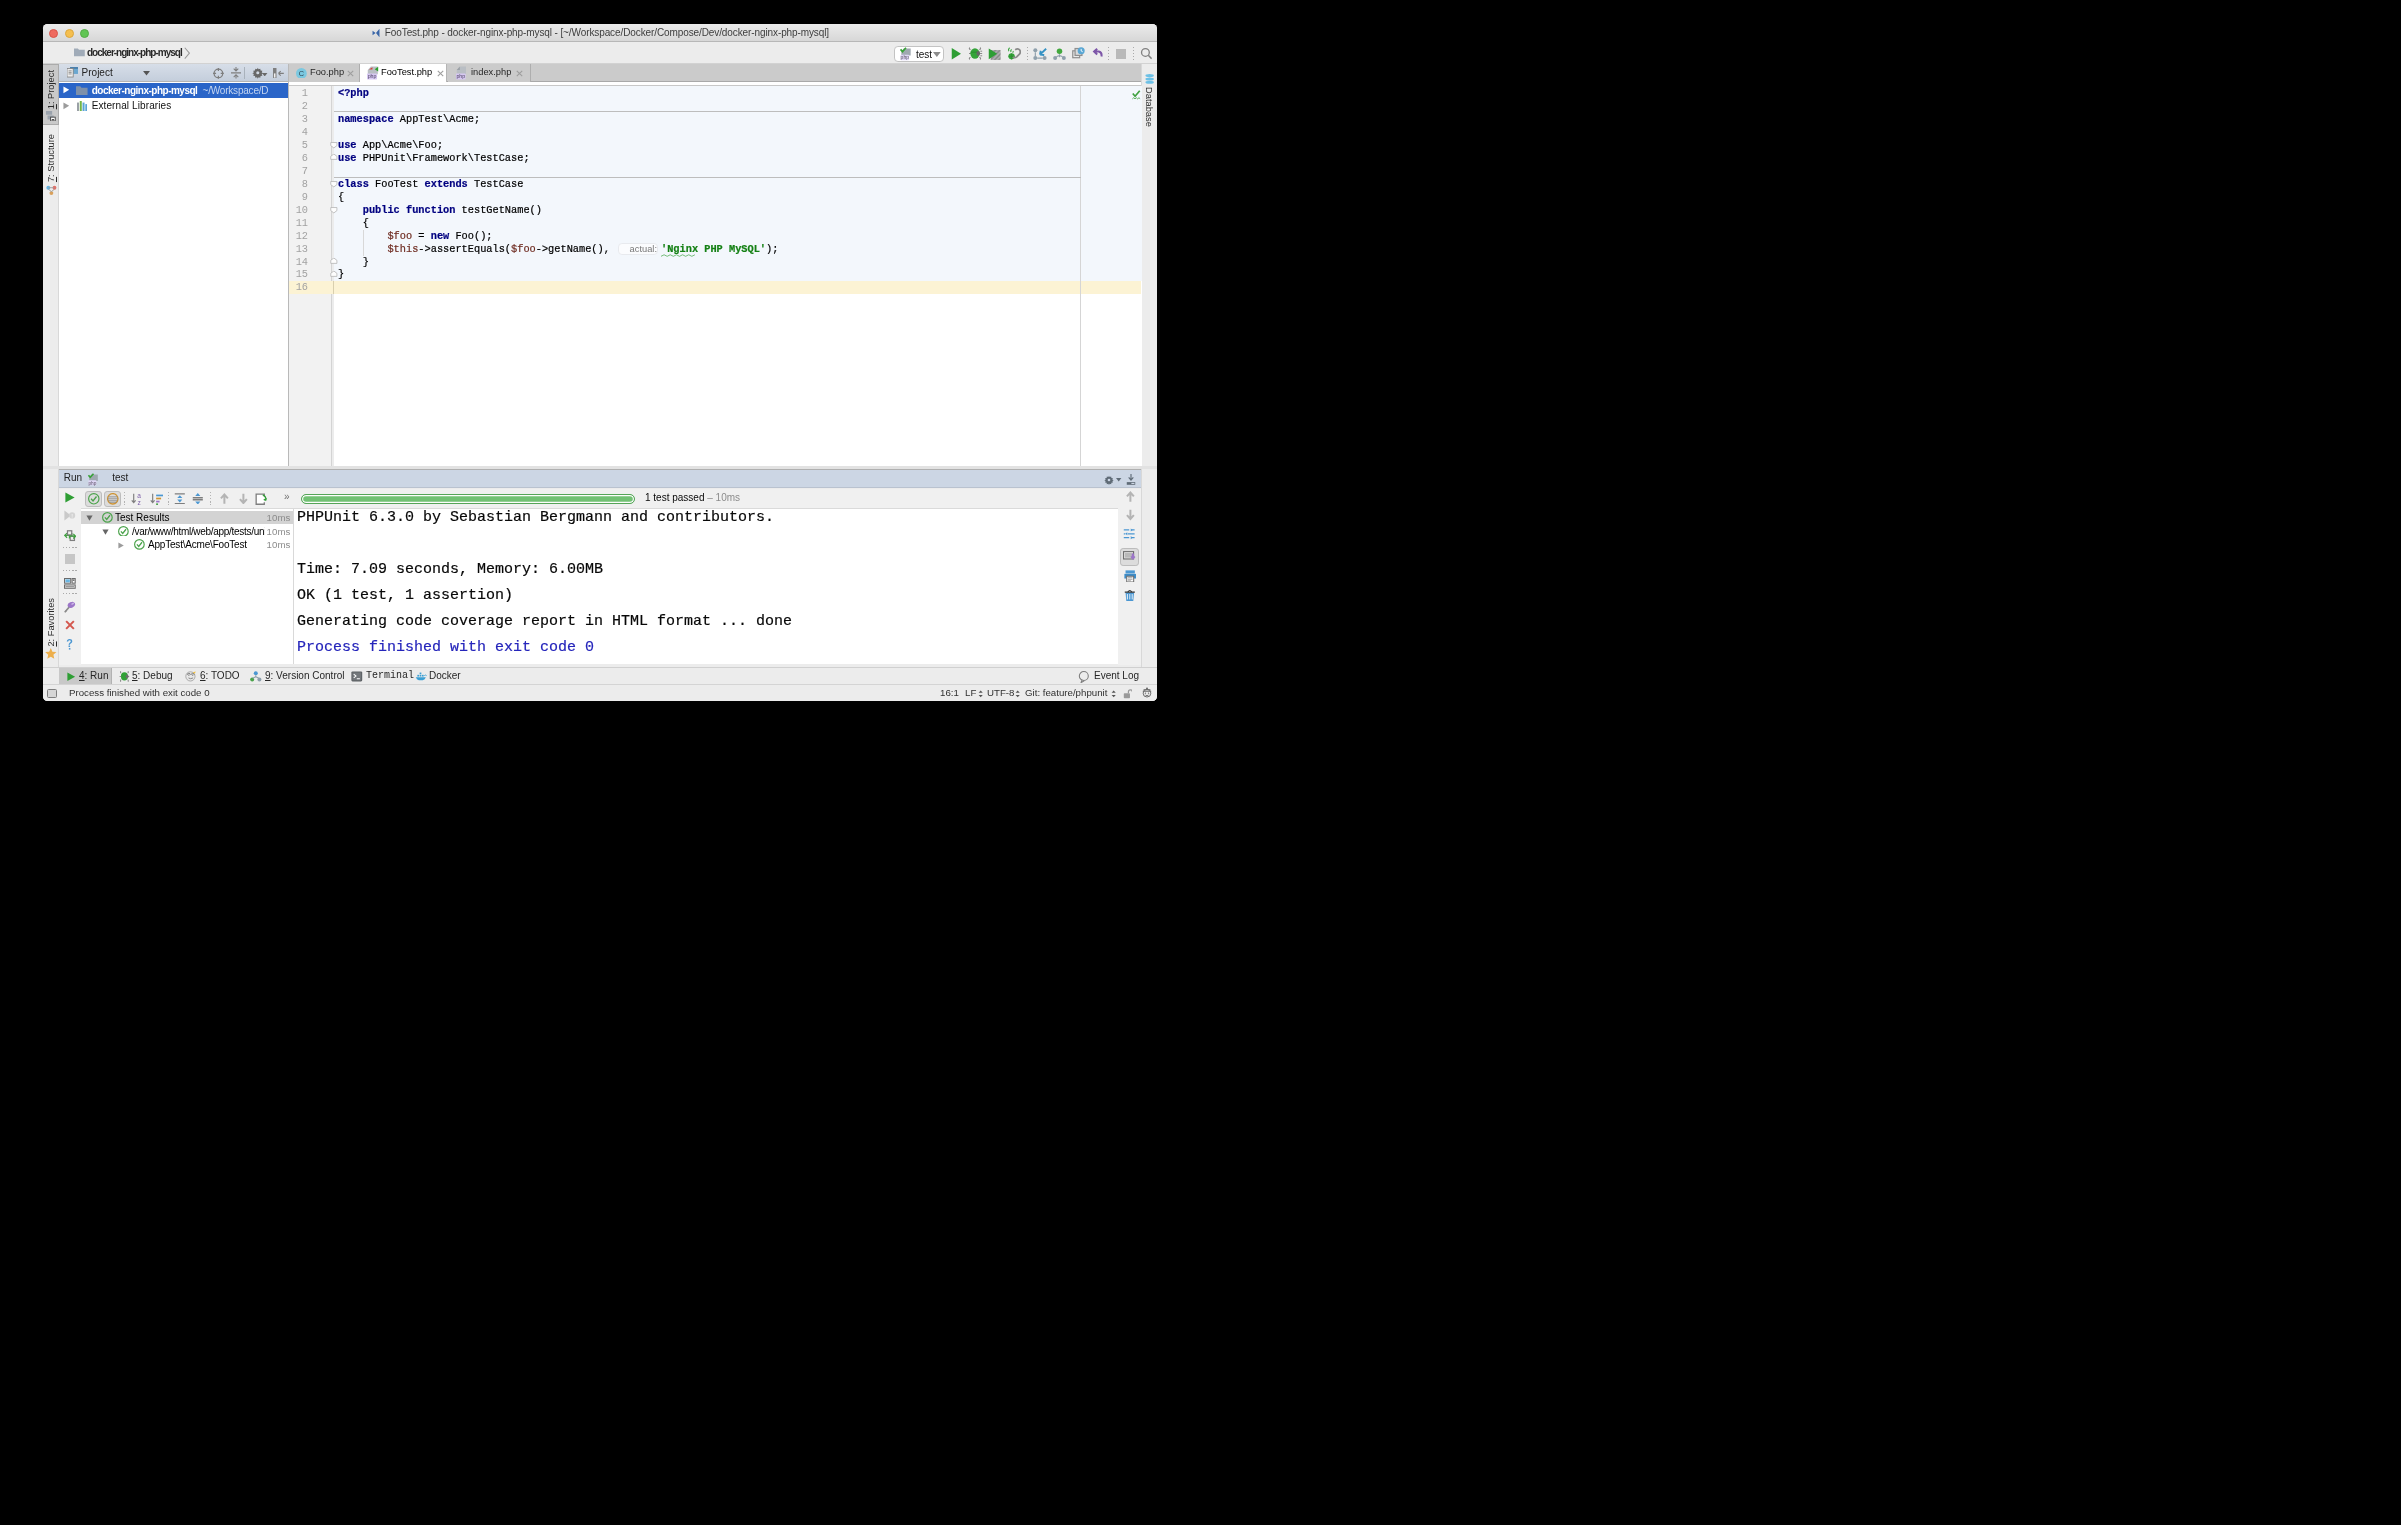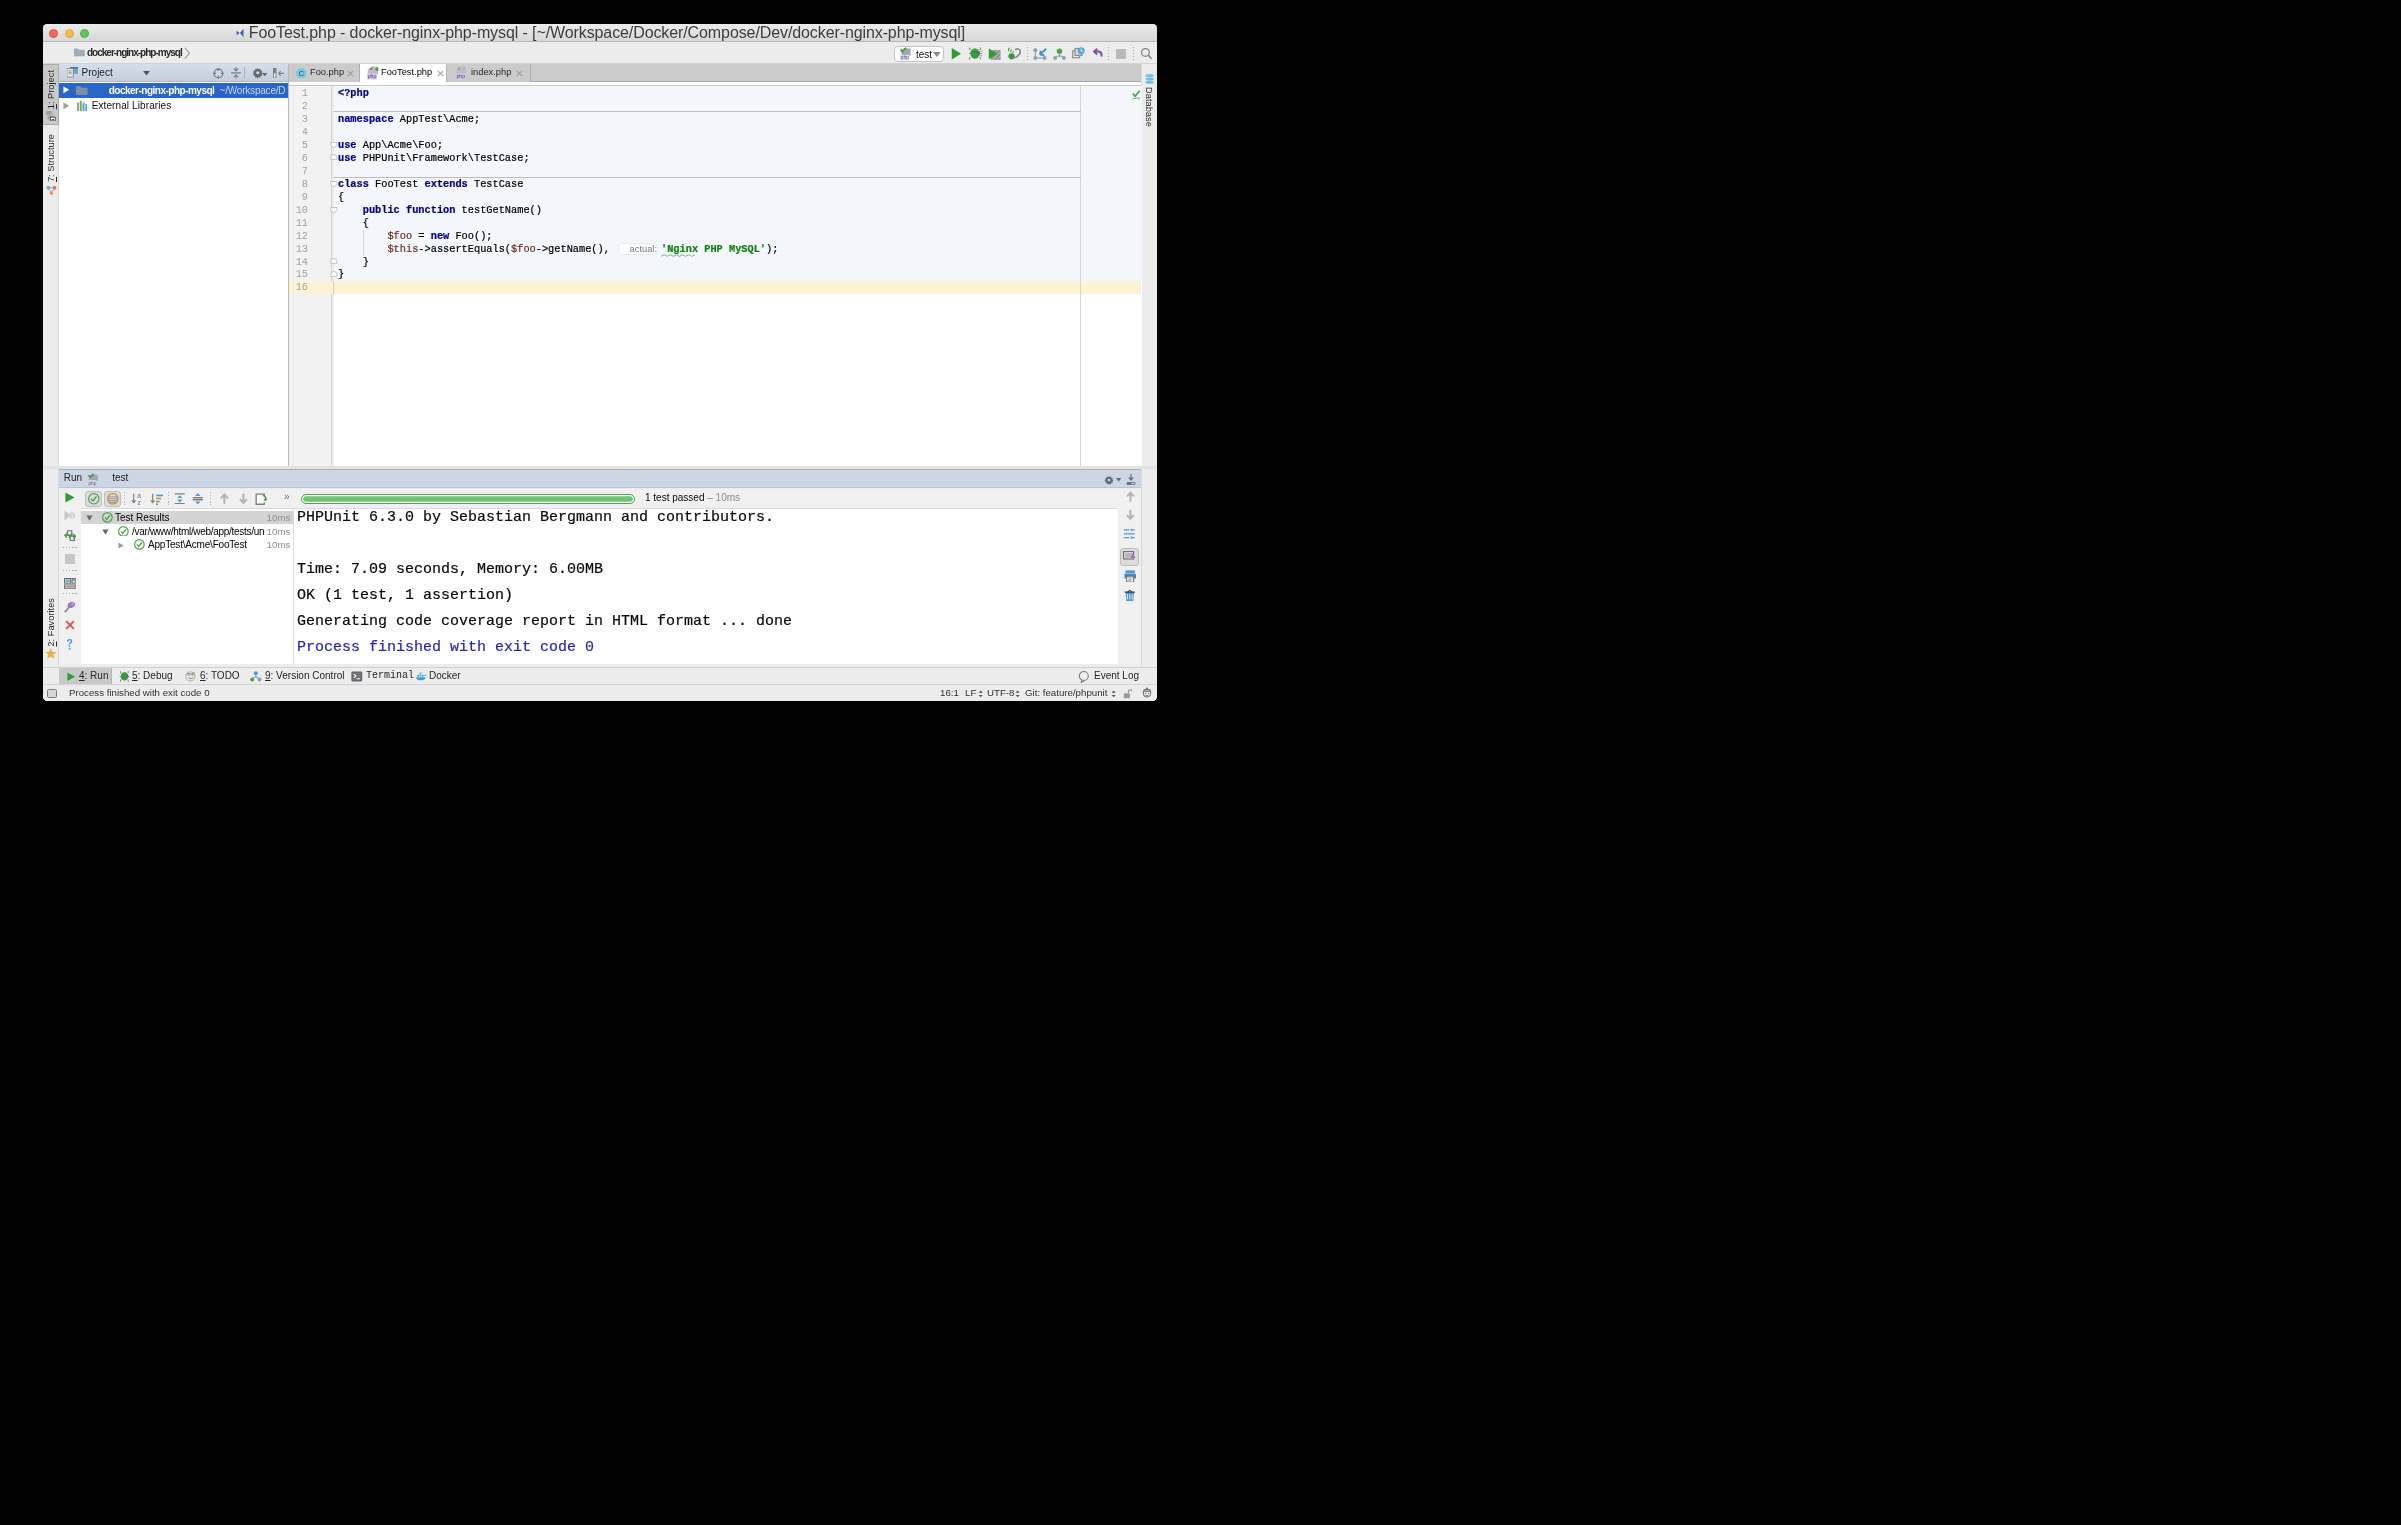--- a/index.html
+++ b/index.html
@@ -3,21 +3,21 @@
 <meta charset="utf-8">
 <style>
   html,body{margin:0;padding:0;background:#000;width:1201px;height:763px;overflow:hidden;}
   *{box-sizing:border-box;}
   body{font-family:"Liberation Sans",sans-serif;}
   #win{position:absolute;left:43px;top:24px;width:1114px;height:677px;background:#ececec;border-radius:4.6px;overflow:hidden;}
   .abs{position:absolute;}
   
   #titlebar{position:absolute;left:0;top:0;width:1114px;height:18px;background:linear-gradient(#ebebeb,#d7d7d7);border-bottom:0.8px solid #b7b7b7;}
   .tl{position:absolute;top:5px;width:9.3px;height:9.3px;border-radius:50%;}
-  #title{position:absolute;left:0;right:0;top:0;height:17px;text-align:center;font-size:16px;color:#3d3d3d;line-height:18px;letter-spacing:-0.1px;}
+  #title{position:absolute;left:0;right:0;top:0;height:17px;text-align:center;font-size:10px;color:#3d3d3d;line-height:18px;letter-spacing:-0.1px;}
   
   #toolbar{position:absolute;left:0;top:18px;width:1114px;height:22.4px;background:#ececec;border-bottom:0.8px solid #d2d2d2;}
   #crumb{position:absolute;left:44px;top:4.6px;font-size:10px;font-weight:bold;color:#292929;letter-spacing:-1px;}
   
   #lstripe{position:absolute;left:0;top:40px;width:16.2px;height:603px;background:#ececec;border-right:0.8px solid #d8d8d8;}
   #rstripe{position:absolute;left:1098px;top:40px;width:16px;height:603px;background:#ececec;border-left:0.8px solid #d8d8d8;}
   .vlabel{color:#2a2a2a;font-size:9.3px;white-space:nowrap;}
   
   #pphead{position:absolute;left:16.2px;top:40px;width:229px;height:18px;background:linear-gradient(#d7dee8,#c4cedc);border-bottom:0.8px solid #b4b4b4;}
   #pptree{position:absolute;left:16.2px;top:58px;width:229px;height:384px;background:#ffffff;}
@@ -207,21 +207,21 @@
     <svg class="abs" style="left:203px;top:8.5px" width="5.4" height="3.9" viewBox="0 0 7 5">
         <path d="M0 0 h7 l-3.5 4.5 Z" fill="#686868"></path>
       </svg>
     <svg class="abs" style="left:214px;top:3.5px" width="11.6" height="10.8" viewBox="0 0 15 14">
         <rect x="0" y="0" width="4.5" height="14" fill="#7e7e7e"></rect>
         <rect x="1.2" y="7" width="2" height="5.5" fill="#f0f0f0"></rect>
         <path d="M14 7 h-7 M7 7 l3 -3 M7 7 l3 3" stroke="#7e7e7e" stroke-width="1.5" fill="none"></path>
       </svg>
   </div>
   <div id="pptree">
-    <div class="prow" style="top:0.6px;background:#2a65c8;color:#fff;font-weight:bold;padding-left:17px;">
+    <div class="prow" style="top:0.6px;background:#2a65c8;color:#fff;font-weight:bold;">
       <svg class="abs" style="left:3.9px;top:3.9px" width="7" height="7.7" viewBox="0 0 9 10">
           <path d="M0.5 0.5 L8 5 L0.5 9.5 Z" fill="#fff"></path>
         </svg>
       <svg class="abs" style="left:17px;top:2.3px" width="11.6" height="10" viewBox="0 0 15 13">
           <path d="M0 1.5 h5.5 l1.5 2 H15 V13 H0 Z" fill="#7d90aa"></path>
         </svg>
       <span style="margin-left:32.5px;letter-spacing:-0.5px;">docker-nginx-php-mysql</span><span style="font-weight:normal;color:#c3d4f0;letter-spacing:-0.2px;">&nbsp; ~/Workspace/D</span>
     </div>
     <div class="prow" style="top:16.3px;color:#111;">
       <svg class="abs" style="left:3.9px;top:3.9px" width="7" height="7.7" viewBox="0 0 9 10">

